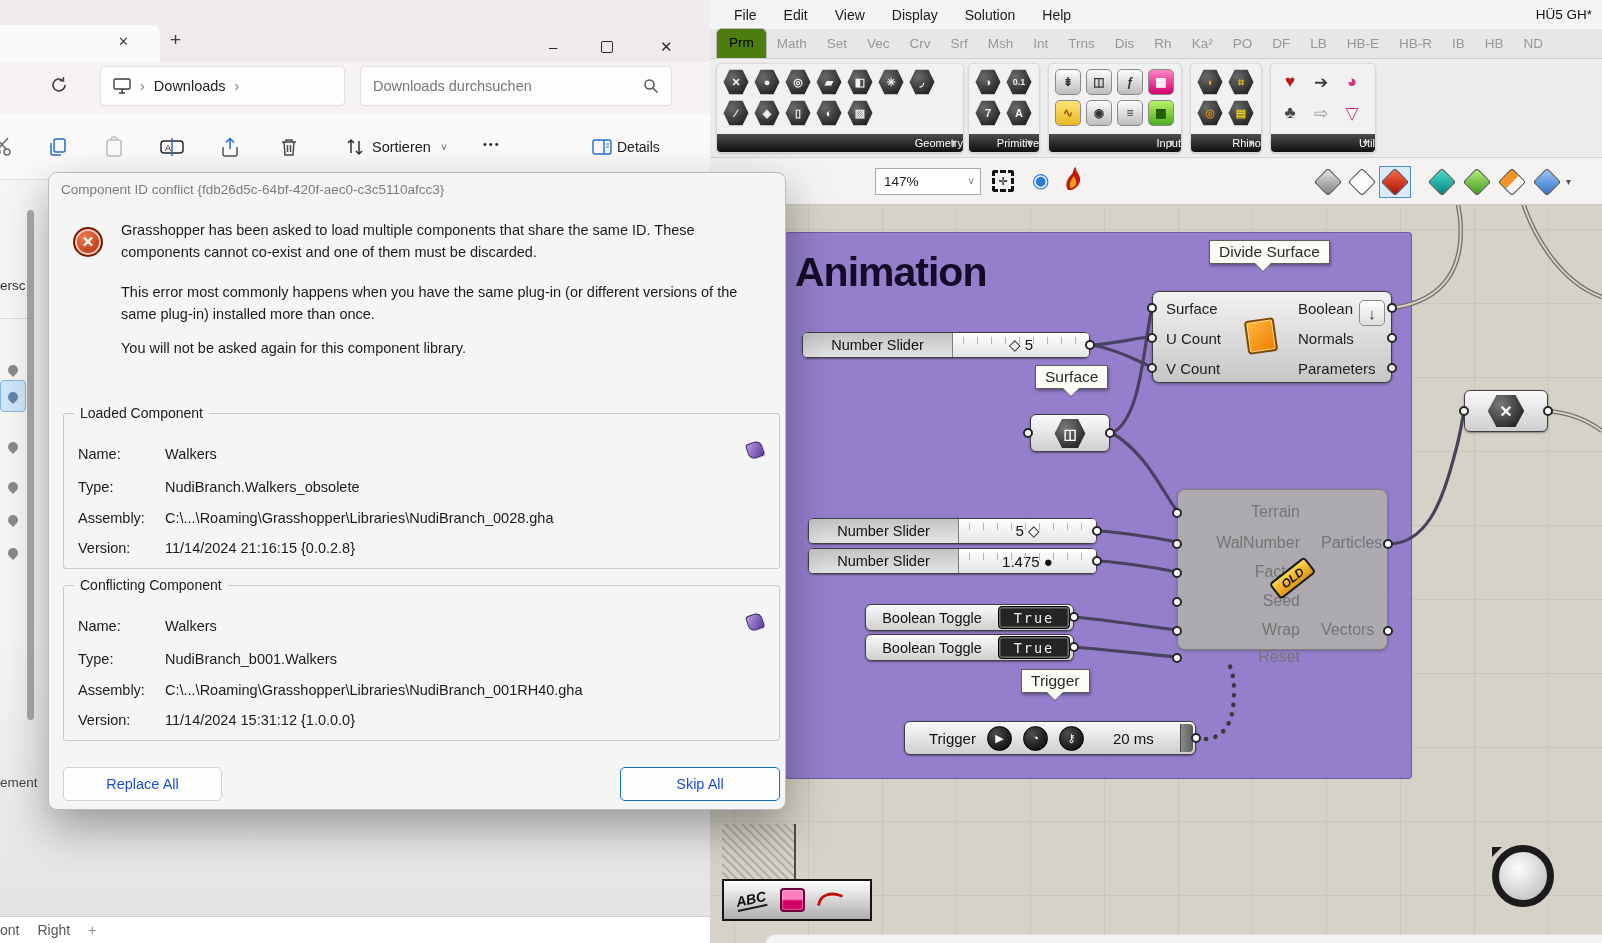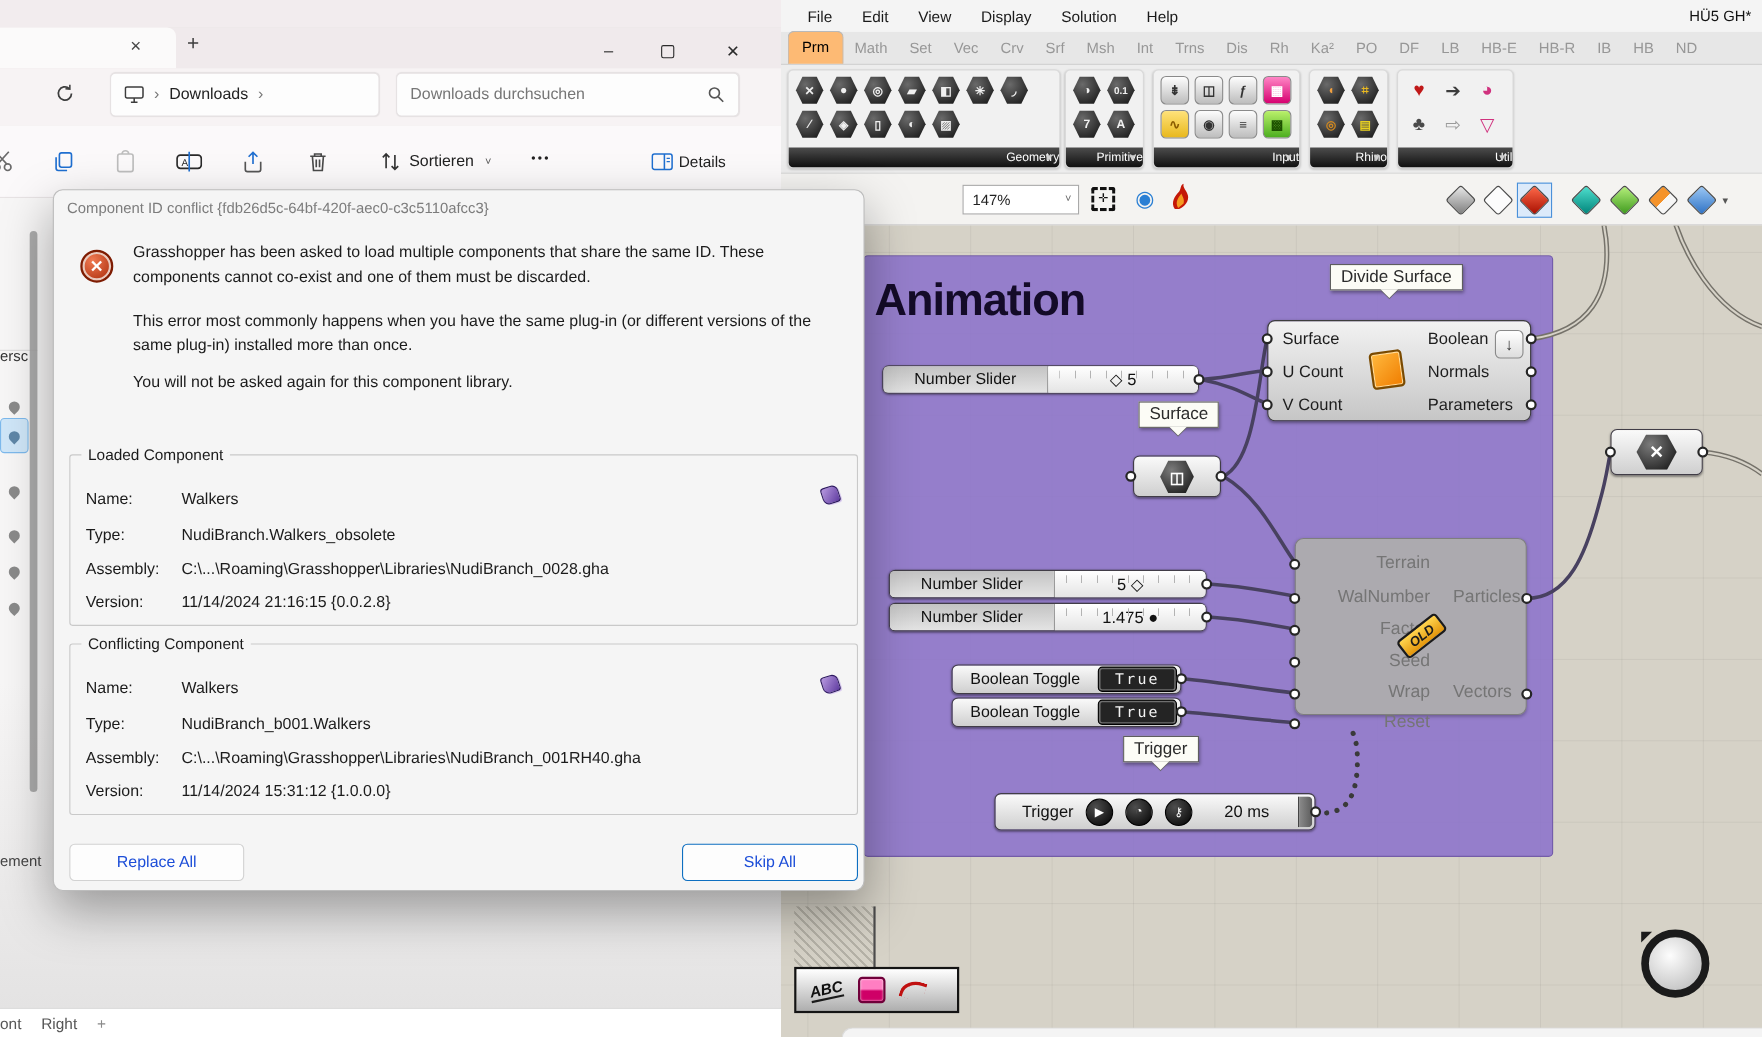--- a/index.html
+++ b/index.html
@@ -6,21 +6,21 @@
   html,body { width:1602px; height:943px; overflow:hidden; font-family:"Liberation Sans", sans-serif; }
   .screen { position:absolute; left:0; top:0; width:1602px; height:943px; background:#e9e4e2; overflow:hidden; }
   .abs { position:absolute; }
 
   
   .gh { position:absolute; left:710px; top:0; width:892px; height:943px; background:#f0f0f0; }
   .gh-menubar { position:absolute; left:0; top:0; width:100%; height:29px; background:#f4f4f4; display:flex; align-items:center; gap:27px; padding-left:24px; font-size:14px; color:#1a1a1a; }
   .gh-doctitle { position:absolute; right:10px; top:7px; font-size:13.5px; color:#111; }
   .gh-tabstrip { position:absolute; left:0; top:29px; width:100%; height:30px; background:#e7e7e7; border-bottom:1px solid #cfcfcf; display:flex; align-items:flex-end; gap:0; padding-left:6px; }
   .gh-tab { font-size:13.5px; color:#979797; padding:6px 10px 7px 10px; }
-  .gh-tab.active { background:#fdba74; border:1px solid #b9b9b9; border-bottom:none; border-radius:6px 6px 0 0; color:#000; padding:6px 12px 8px 12px;text-align:center; }
+  .gh-tab.active { background:#4d7c0f; border:1px solid #b9b9b9; border-bottom:none; border-radius:6px 6px 0 0; color:#000; padding:6px 12px 8px 12px;text-align:center; }
   .gh-palette { position:absolute; left:0; top:59px; width:100%; height:99px; background:#ededed; border-bottom:1px solid #d5d5d5; }
   .pal-group { position:absolute; top:4px; height:90px; background:#f1f1f1; border:1px solid #d9d9d9; border-radius:5px; box-shadow:0 1px 2px rgba(0,0,0,.15); }
   .pal-icons { display:flex; flex-wrap:wrap; gap:5px; padding:5px 6px; align-content:flex-start; }
   .pal-label { position:absolute; left:0; bottom:0; width:100%; height:18px; background:linear-gradient(#4d4d4d,#101010); border-radius:0 0 4px 4px; color:#fff; font-size:11px; display:flex; align-items:center; justify-content:flex-end; }
   .pal-label .dn { position:absolute; right:5px; color:#cfcfcf; font-size:9px; }
   .hexi { width:26px; height:26px; background:radial-gradient(circle at 35% 30%, #6a6a6a, #0d0d0d); clip-path:polygon(25% 3%,75% 3%,98% 50%,75% 97%,25% 97%,2% 50%); color:#f0f0f0; font-size:11px; font-weight:bold; display:flex; align-items:center; justify-content:center; }
   .tile { width:26px; height:26px; border-radius:5px; border:1px solid #8a8a8a; background:linear-gradient(#fdfdfd,#bdbdbd); color:#333; font-size:12px; font-weight:bold; display:flex; align-items:center; justify-content:center; }
   .tile.yellow { background:linear-gradient(#ffe27a,#e8b81d); color:#8a5b00; }
   .tile.pink { background:linear-gradient(#ff86c6,#d6006f); color:#fff; }
   .tile.green { background:linear-gradient(#b9f06a,#4cae1f); color:#1d5200; }
@@ -479,21 +479,21 @@
       <span class="abs" style="left:592px; top:24px;">
         <svg width="20" height="18" viewBox="0 0 20 18" fill="none" stroke="#1f6fd0" stroke-width="1.4">
             <rect x="1" y="2" width="18" height="14" rx="2"></rect>
             <path d="M12 2 v14"></path>
             <path d="M14 6 h3 M14 9 h3" stroke-width="1.1"></path>
           </svg>
       </span>
       <span class="abs" style="left:617px; top:25px; font-size:14px; color:#222;">Details</span>
     </div>
     <div class="x-body">
-      <span class="abs" style="left:0; top:98px; font-size:13.5px; color:#333;margin-top:38px;">ersc</span>
+      <span class="abs" style="left:0; top:98px; font-size:13.5px; color:#333;">ersc</span>
       <div class="abs" style="left:0; top:138px; width:34px; height:1px; background:#ddd;"></div>
       <div class="pin-hl" style="top:200px;"></div>
       <div class="pin-slot" style="top:185px;">
           <div class="pin"></div>
         </div>
       <div class="pin-slot" style="top:212px;">
           <div class="pin" style="background:#5f87a8;"></div>
         </div>
       <div class="pin-slot" style="top:262px;">
           <div class="pin"></div>

